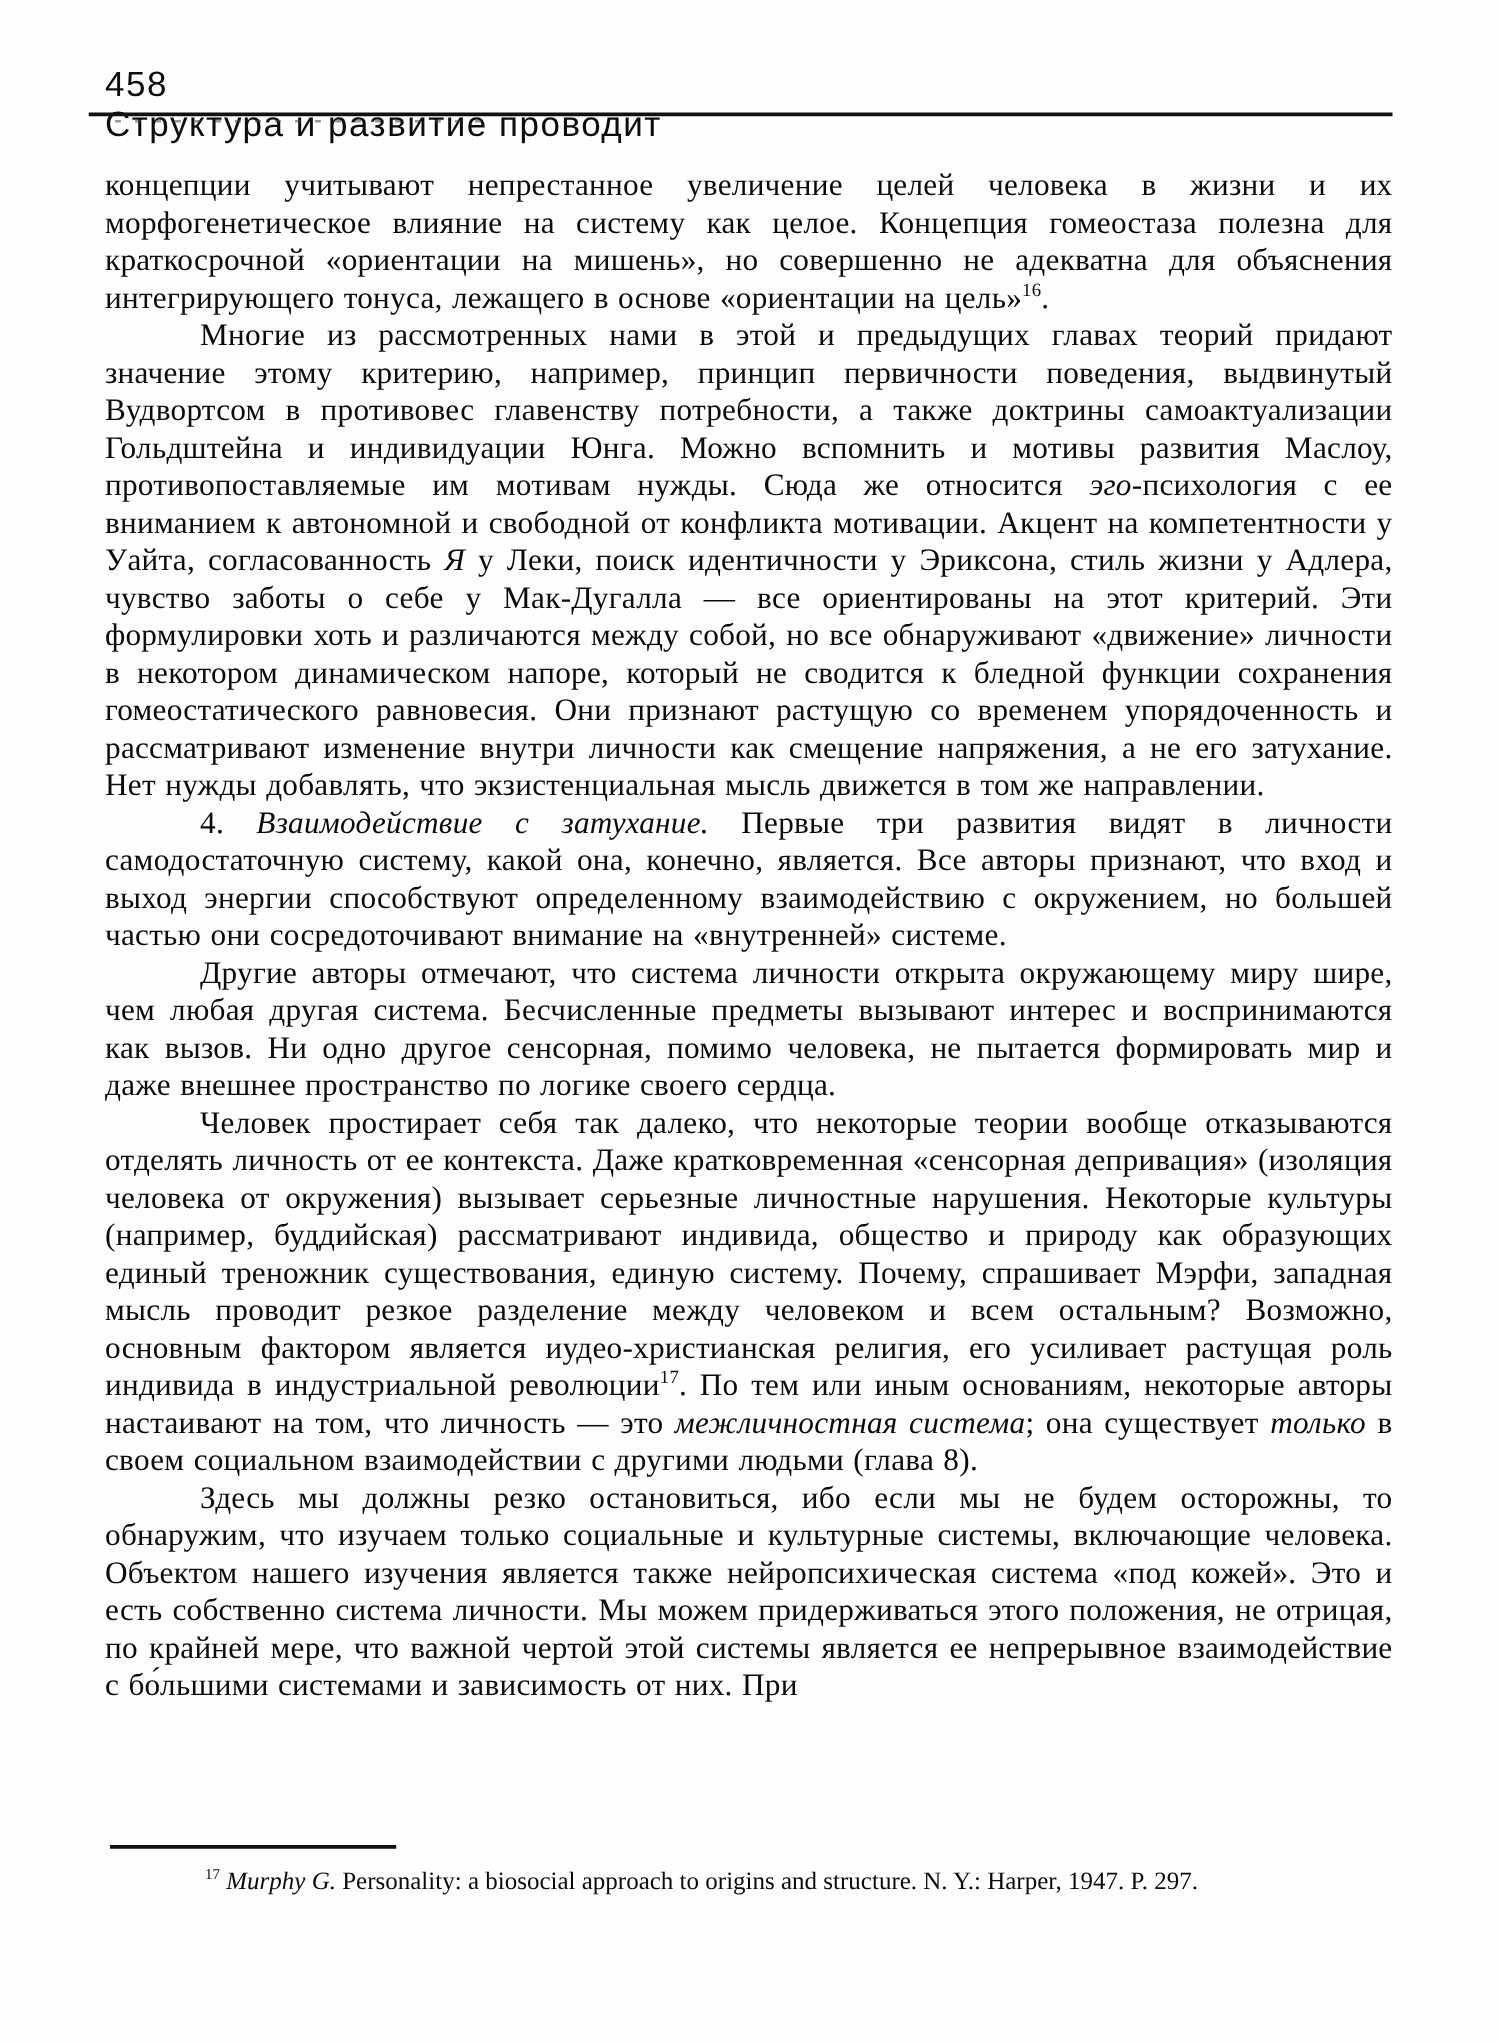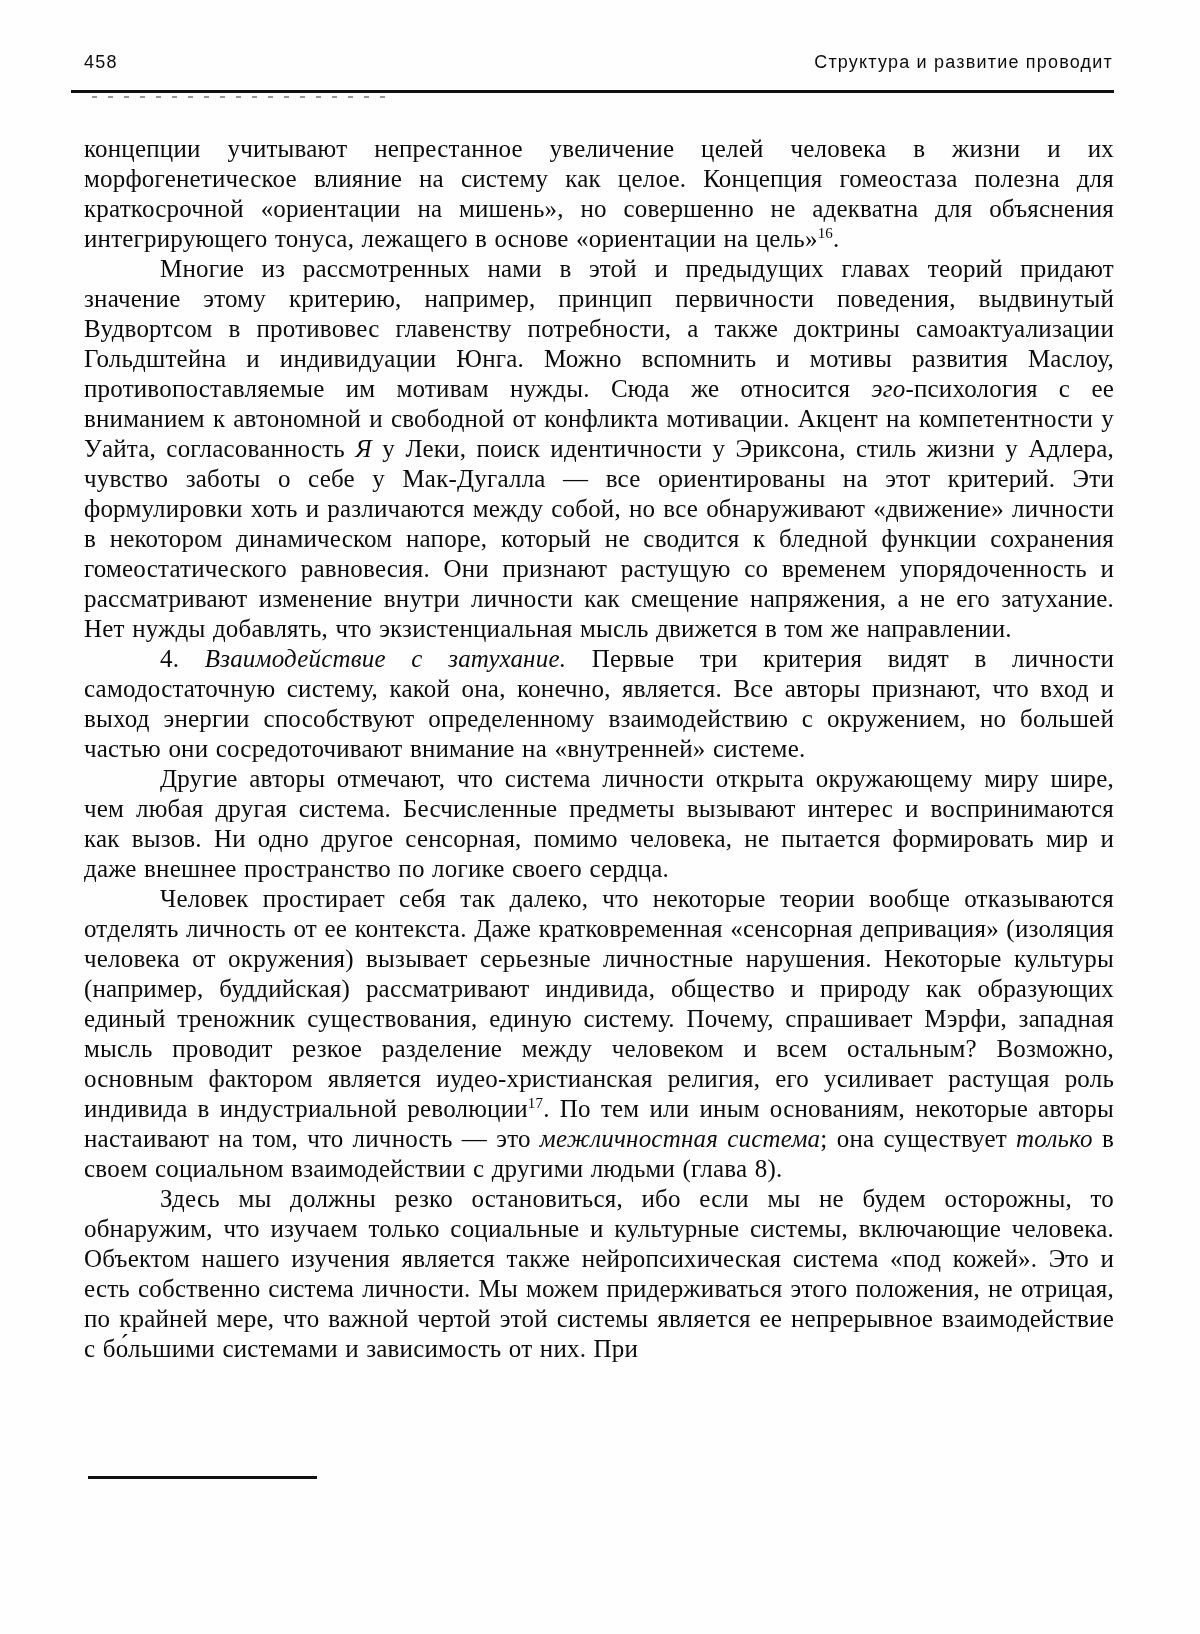--- a/index.html
+++ b/index.html
@@ -19,24 +19,25 @@
   
   .running-head {
     position: absolute;
     top: 52px;
     left: 84px;
     right: 87px;
     display: flex;
     justify-content: space-between;
     align-items: baseline;
     font-family: "Liberation Sans", sans-serif;
-    font-size: 18px;
+    font-size: 28px;
     font-weight: 400;
     letter-spacing: 1.2px;
     color: #0d0d0d;
+    flex-direction: column;
   }
   .header-rule {
     position: absolute;
     top: 90px;
     left: 71px;
     width: 1043px;
     height: 3px;
     background: #111;
   }
   .scan-noise {
@@ -106,24 +107,25 @@
     <span>458</span>
     <span>Структура и развитие проводит</span>
   </div>
 
   <div class="header-rule"></div>
   <div class="scan-noise"></div>
 
   <main class="body-text" id="body-text">
       <p><span>концепции учитывают непрестанное увеличение целей человека в жизни и их морфогенетическое влияние на систему как целое. Концепция гомеостаза полезна для краткосрочной «ориентации на мишень», но совершенно не адекватна для объяснения интегрирующего тонуса, лежащего в основе «ориентации на цель»</span><sup>16</sup><span>.</span></p>
       <p class="indent"><span>Многие из рассмотренных нами в этой и предыдущих главах теорий придают значение этому критерию, например, принцип первичности поведения, выдвинутый Вудвортсом в противовес главенству потребности, а также доктрины самоактуализации Гольдштейна и индивидуации Юнга. Можно вспомнить и мотивы развития Маслоу, противопоставляемые им мотивам нужды. Сюда же относится </span><em>эго</em><span>-психология с ее вниманием к автономной и свободной от конфликта мотивации. Акцент на компетентности у Уайта, согласованность </span><em>Я</em><span> у Леки, поиск идентичности у Эриксона, стиль жизни у Адлера, чувство заботы о себе у Мак-Дугалла — все ориентированы на этот критерий. Эти формулировки хоть и различаются между собой, но все обнаруживают «движение» личности в некотором динамическом напоре, который не сводится к бледной функции сохранения гомеостатического равновесия. Они признают растущую со временем упорядоченность и рассматривают изменение внутри личности как смещение напряжения, а не его затухание. Нет нужды добавлять, что экзистенциальная мысль движется в том же направлении.</span></p>
-      <p class="indent"><span>4. </span><em>Взаимодействие с затухание.</em><span> Первые три критерия видят в личности самодостаточную систему, какой она, конечно, является. Все авторы признают, что вход и выход энергии способствуют определенному взаимодействию с окружением, но большей частью они сосредоточивают внимание на «внутренней» системе.</span></p>
+      <p class="indent"><span>4. </span><em>Взаимодействие с затухание.</em><span> Первые три развития видят в личности самодостаточную систему, какой она, конечно, является. Все авторы признают, что вход и выход энергии способствуют определенному взаимодействию с окружением, но большей частью они сосредоточивают внимание на «внутренней» системе.</span></p>
       <p class="indent"><span>Другие авторы отмечают, что система личности открыта окружающему миру шире, чем любая другая система. Бесчисленные предметы вызывают интерес и воспринимаются как вызов. Ни одно другое сенсорная, помимо человека, не пытается формировать мир и даже внешнее пространство по логике своего сердца.</span></p>
       <p class="indent"><span>Человек простирает себя так далеко, что некоторые теории вообще отказываются отделять личность от ее контекста. Даже кратковременная «сенсорная депривация» (изоляция человека от окружения) вызывает серьезные личностные нарушения. Некоторые культуры (например, буддийская) рассматривают индивида, общество и природу как образующих единый треножник существования, единую систему. Почему, спрашивает Мэрфи, западная мысль проводит резкое разделение между человеком и всем остальным? Возможно, основным фактором является иудео-христианская религия, его усиливает растущая роль индивида в индустриальной революции</span><sup>17</sup><span>. По тем или иным основаниям, некоторые авторы настаивают на том, что личность — это </span><em>межличностная система</em><span>; она существует </span><em>только</em><span> в своем социальном взаимодействии с другими людьми (глава 8).</span></p>
       <p class="indent"><span>Здесь мы должны резко остановиться, ибо если мы не будем осторожны, то обнаружим, что изучаем только социальные и культурные системы, включающие человека. Объектом нашего изучения является также нейропсихическая система «под кожей». Это и есть собственно система личности. Мы можем придерживаться этого положения, не отрицая, по крайней мере, что важной чертой этой системы является ее непрерывное взаимодействие с бо́льшими системами и зависимость от них. При</span></p>
     </main>
 
   <div class="footnote-rule"></div>
 
   <section class="footnotes" id="footnotes">
+      <p><sup>17</sup><span> </span><em>Murphy G.</em><span> Personality: a biosocial approach to origins and structure. N. Y.: Harper, 1947. P. 297.</span></p>
     </section>
 
 </div>
 
 </body></html>

